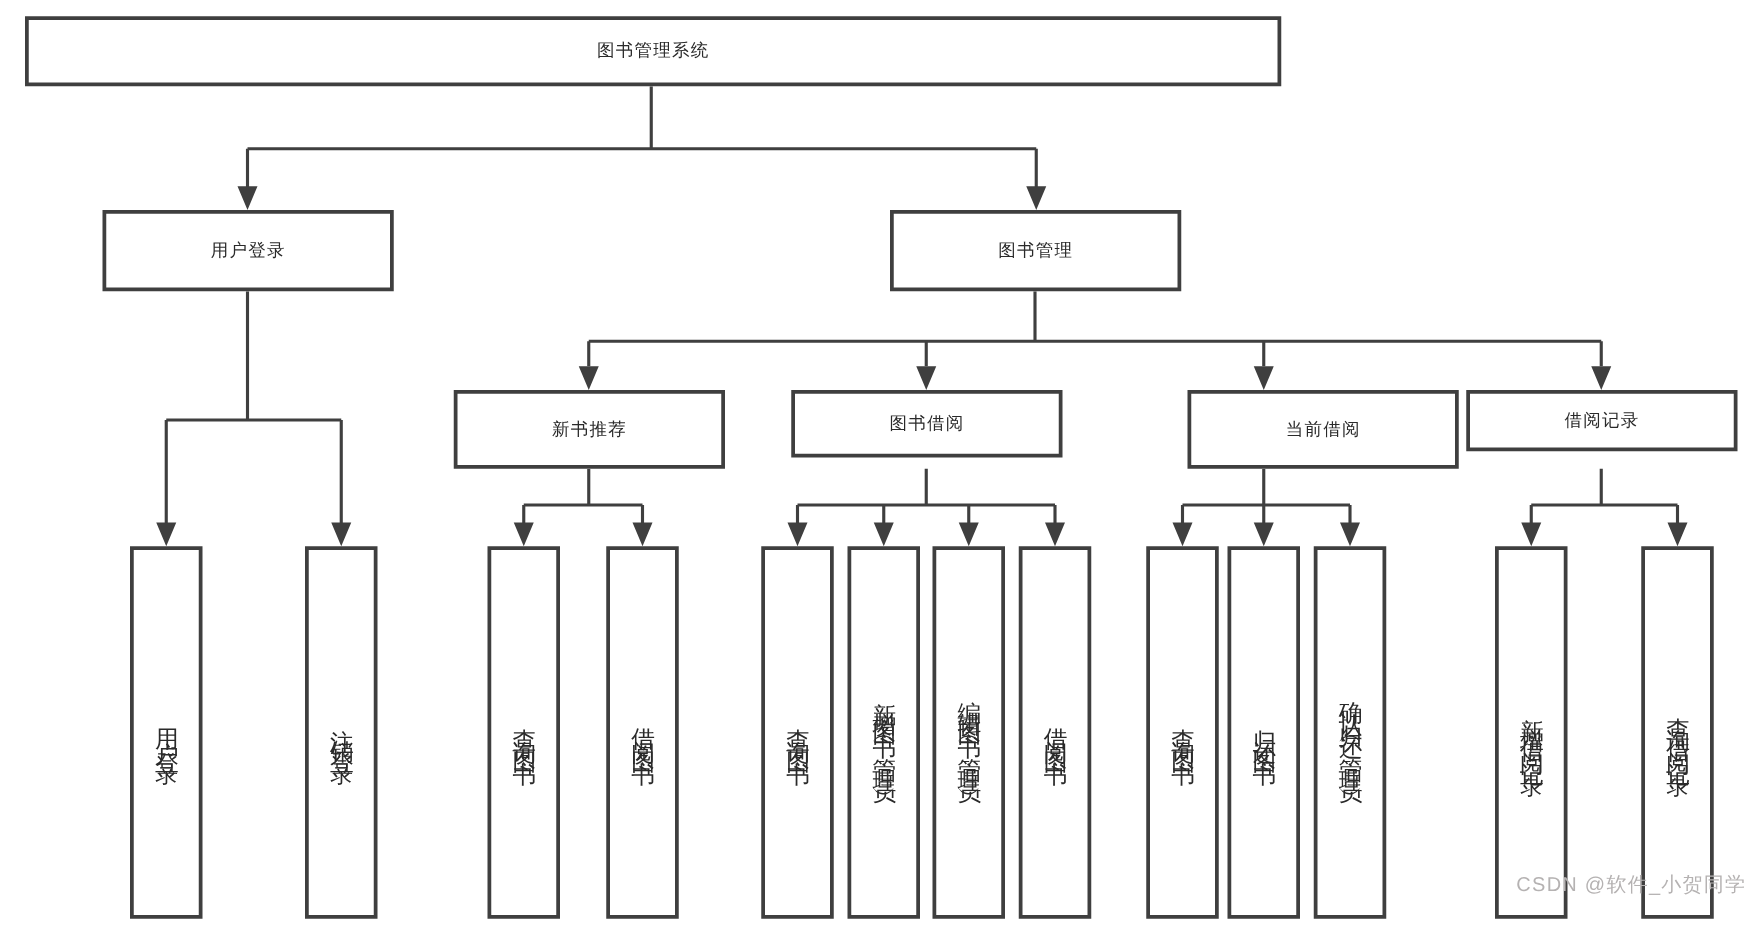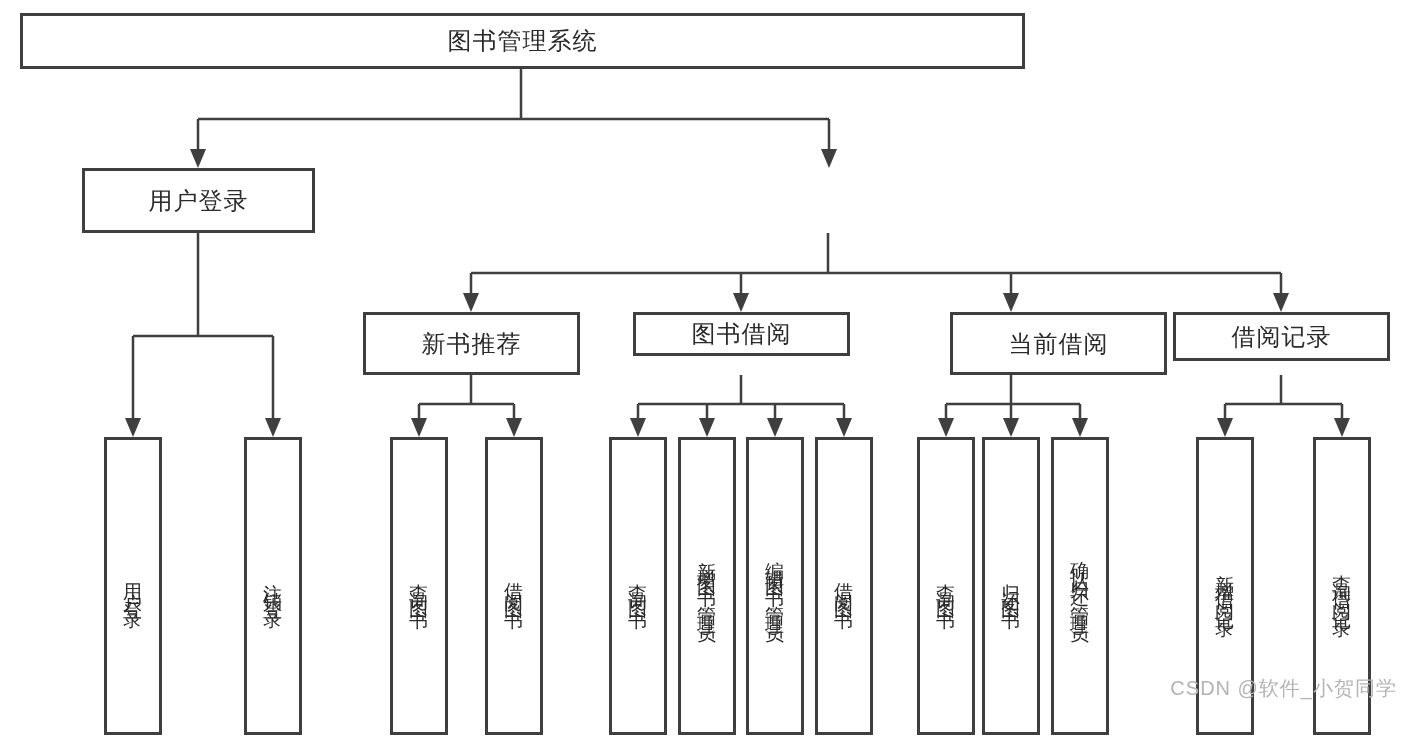--- a/index.html
+++ b/index.html
@@ -12,21 +12,21 @@
   }
   .box{
     position:absolute;
     box-sizing:border-box;
     border:3px solid #3f3f3f;
     background:#ffffff;
     display:flex;
     align-items:center;
     justify-content:center;
     color:#2a2a2a;
-    font-size:24px;
+    font-size:14px;
     letter-spacing:1px;
     text-align:center;
     z-index:2;
   }
   .leaf{
     position:absolute;
     box-sizing:border-box;
     border:3px solid #3f3f3f;
     background:#ffffff;
     width:58px;height:298px;
@@ -44,22 +44,22 @@
   }
   #connectors{
     position:absolute;
     left:0;top:0;
     z-index:1;
   }
   .cline{stroke:#3f3f3f;stroke-width:2.5;fill:none;}
   .chead{fill:#3f3f3f;stroke:none;}
   #watermark{
     position:absolute;
-    right:8px;top:675px;
-    font-size:20px;
+    right:8px;top:698px;
+    font-size:16px;
     letter-spacing:1px;
     color:#b5b2b2;
     z-index:3;
     white-space:nowrap;
   }
 </style>
 </head>
 <body>
 
 <div id="canvas">
@@ -91,23 +91,24 @@
     </g>
     <g>
       <path class="cline" d="M1281 375 V404 M1225 404 H1342 M1225 404 V419 M1342 404 V419"></path>
       <path class="chead" d="M1217 418 H1233 L1225 437 Z M1334 418 H1350 L1342 437 Z"></path>
     </g>
   </svg>
 
   <div class="box" style="left:20px;top:13px;width:1005px;height:56px;">图书管理系统</div>
 
   <div class="box" style="left:82px;top:168px;width:233px;height:65px;">用户登录</div>
+  <div class="box" style="left:712px;top:168px;width:233px;height:65px;">图书管理</div>
 
   <div class="box" style="left:363px;top:312px;width:217px;height:63px;">新书推荐</div>
-  <div class="box" style="left:633px;top:312px;width:217px;height:44px;">图书借阅</div>
+  <div class="box" style="left:633px;top:312px;width:217px;height:54px;">图书借阅</div>
   <div class="box" style="left:903px;top:312px;width:217px;height:63px;margin-left:47px;">当前借阅</div>
   <div class="box" style="left:1173px;top:312px;width:217px;height:49px;">借阅记录</div>
 
   <div class="leaf" style="left:104px;">用户登录</div>
   <div class="leaf" style="left:244px;">注销登录</div>
 
   <div class="leaf" style="left:390px;">查询图书</div>
   <div class="leaf" style="left:485px;">借阅图书</div>
 
   <div class="leaf" style="left:609px;">查询图书</div>

